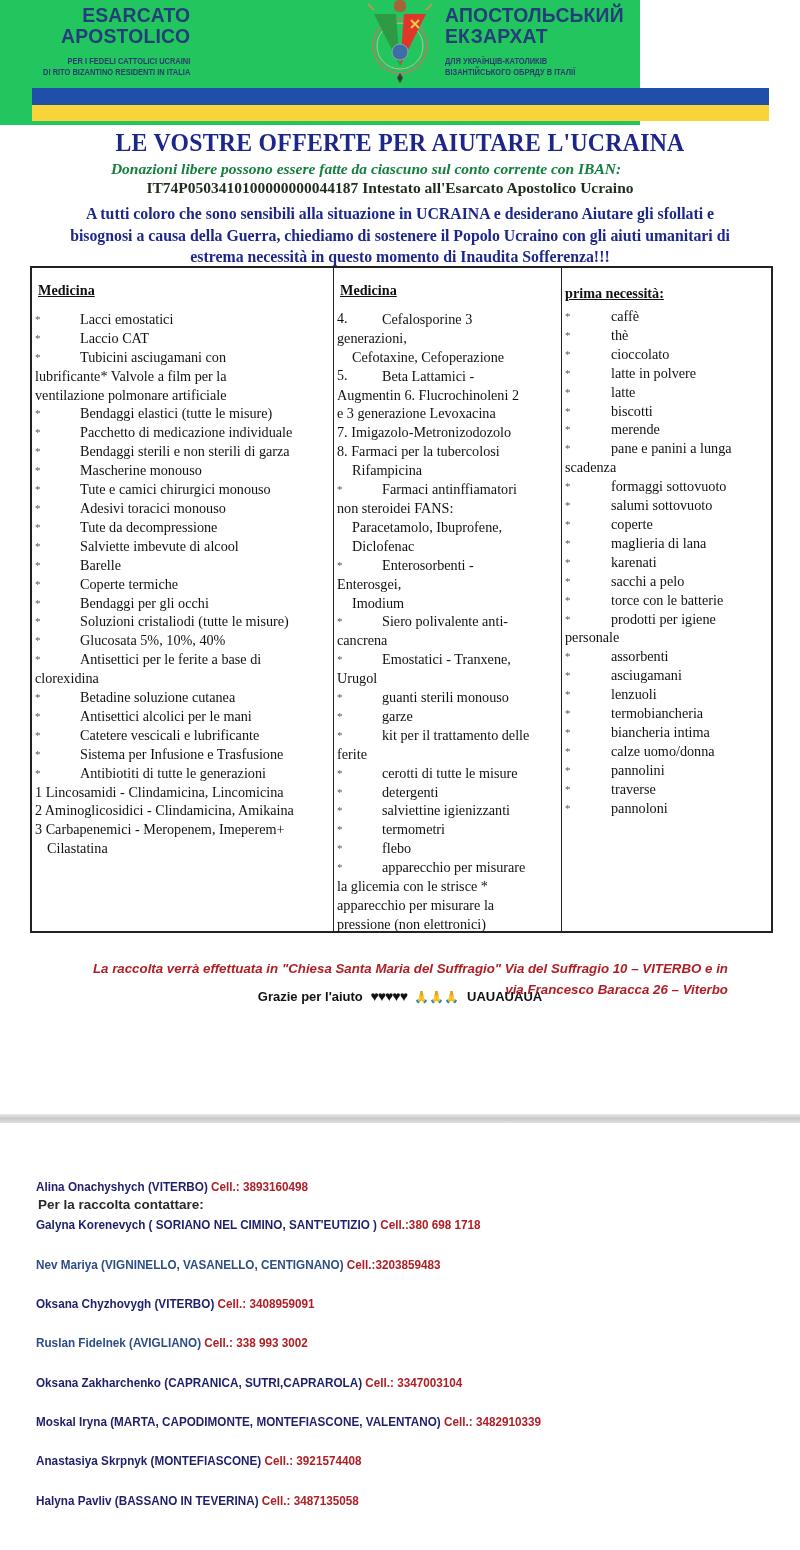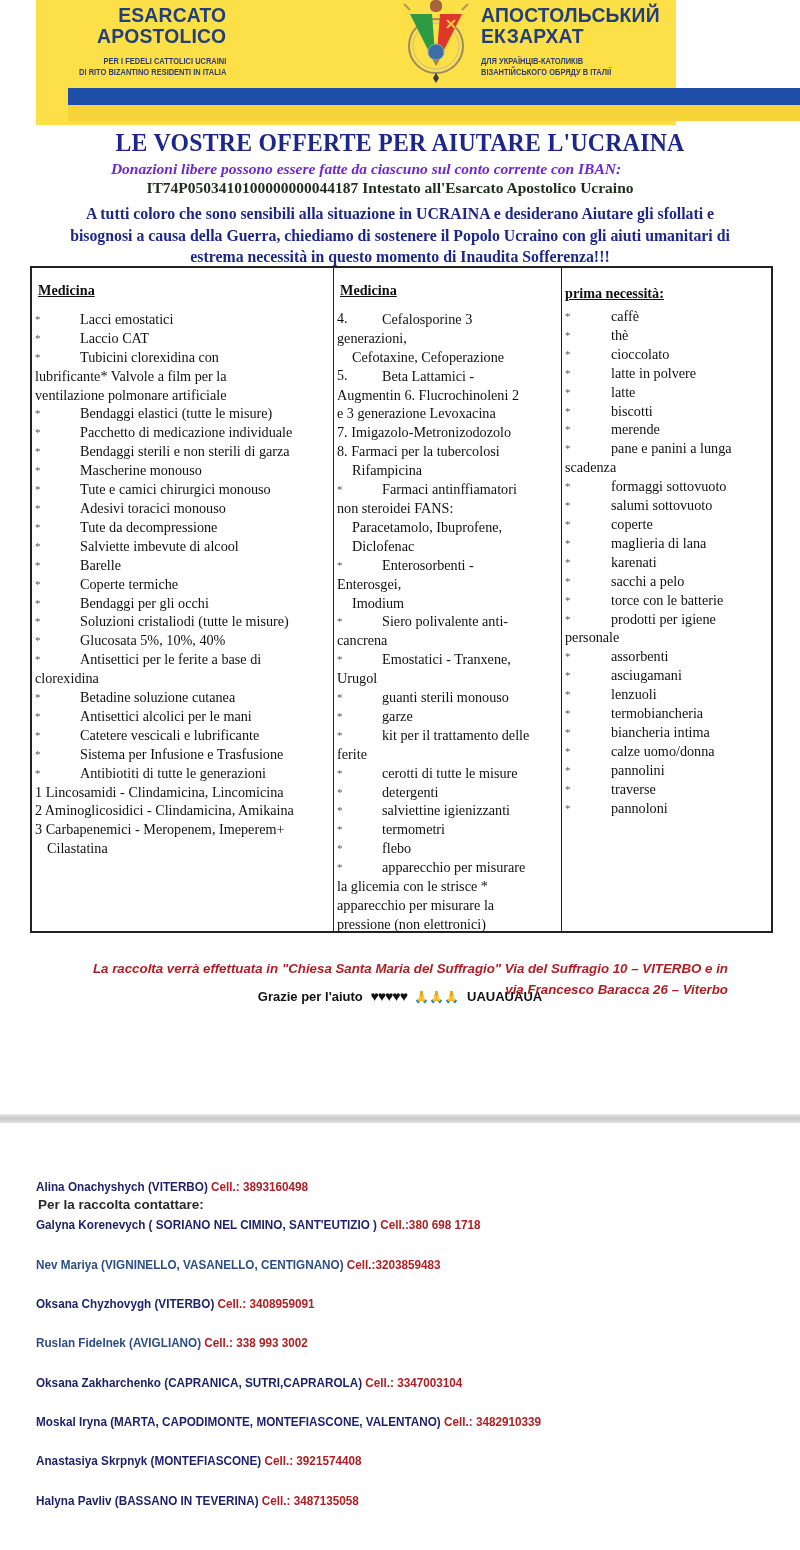--- a/index.html
+++ b/index.html
@@ -1,32 +1,32 @@
 <!DOCTYPE html>
 <html><head>
 <meta charset="utf-8">
 <style>
   html, body { margin:0; padding:0; background:#ffffff; }
   body { width:800px; height:1550px; position:relative; overflow:hidden; font-family:"Liberation Serif", serif; color:#1a1a1a; }
 
   
-  .hdr { position:absolute; left:0; top:0; width:640px; height:125px; background:#fde047;margin-left:36px; }
+  .hdr { position:absolute; left:0; top:0; width:640px; height:125px; background:#22c55e; }
   .hdr-left { position:absolute; right:450px; top:4px; text-align:right; }
   .hdr-right { position:absolute; left:445px; top:4px; text-align:left; }
   .hdr-big { font-family:"Liberation Sans", sans-serif; font-weight:bold; color:#233f7a; font-size:21px; line-height:21px; letter-spacing:0.2px; transform:scaleX(0.92); transform-origin:right top; }
   .hdr-right .hdr-big { transform-origin:left top; }
   .hdr-small { font-family:"Liberation Sans", sans-serif; font-weight:bold; color:#2b3d70; font-size:8.5px; line-height:11px; margin-top:10px; transform:scaleX(0.88); transform-origin:right top; white-space:nowrap; }
   .hdr-right .hdr-small { transform-origin:left top; }
   .emblem { position:absolute; left:362px; top:0px; width:76px; height:84px; }
   .flag-blue { position:absolute; left:32px; top:88px; width:737px; height:17px; background:#1f4fa8; }
   .flag-yellow { position:absolute; left:32px; top:105px; width:737px; height:16px; background:#f7d43a; }
 
   
   .title { position:absolute; left:0; top:129px; width:800px; text-align:center; font-weight:bold; font-size:25px; color:#1c2789; letter-spacing:0.3px; transform:scaleX(0.95); }
-  .donaz { position:absolute; left:0; top:160px; width:732px; text-align:center; font-style:italic; font-weight:bold; font-size:15.5px; color:#6d28d9; }
+  .donaz { position:absolute; left:0; top:160px; width:732px; text-align:center; font-style:italic; font-weight:bold; font-size:15.5px; color:#15803d; }
   .iban { position:absolute; left:0; top:179px; width:800px; text-align:center; font-weight:bold; font-size:15.5px; color:#1f2d1f; transform:translateX(-10px); }
   .appeal { position:absolute; left:60px; top:203px; width:680px; text-align:center; font-weight:bold; font-size:15.8px; line-height:21.5px; color:#1c2789; }
 
   
   .tbl { position:absolute; left:30px; top:266px; width:743px; height:667px; border:2px solid #222; box-sizing:border-box; background:#fff; }
   .col { position:absolute; top:0; bottom:0; box-sizing:border-box; font-size:14.2px; line-height:18.9px; color:#111; font-family:"Liberation Serif", serif; }
   .col1 { left:0; width:302px; border-right:1.5px solid #222; padding:13px 0 0 3px; }
   .col2 { left:302px; width:228px; border-right:1.5px solid #222; padding:13px 0 0 3px; }
   .col3 { left:530px; width:211px; padding:13px 0 0 3px; }
   .colhead { font-weight:bold; text-decoration:underline; padding-left:3px; margin-bottom:10px; }
@@ -100,21 +100,21 @@
         <div class="li">
           <span class="b">*</span>
           <span class="t">Lacci emostatici</span>
         </div>
         <div class="li">
           <span class="b">*</span>
           <span class="t">Laccio CAT</span>
         </div>
         <div class="li">
           <span class="b">*</span>
-          <span class="t">Tubicini clorexidina con</span>
+          <span class="t">Tubicini asciugamani con</span>
         </div>
         <div class="plain ">lubrificante* Valvole a film per la</div>
         <div class="plain ">ventilazione     polmonare artificiale</div>
         <div class="li">
           <span class="b">*</span>
           <span class="t">Bendaggi elastici (tutte le misure)</span>
         </div>
         <div class="li">
           <span class="b">*</span>
           <span class="t">Pacchetto di medicazione individuale</span>

